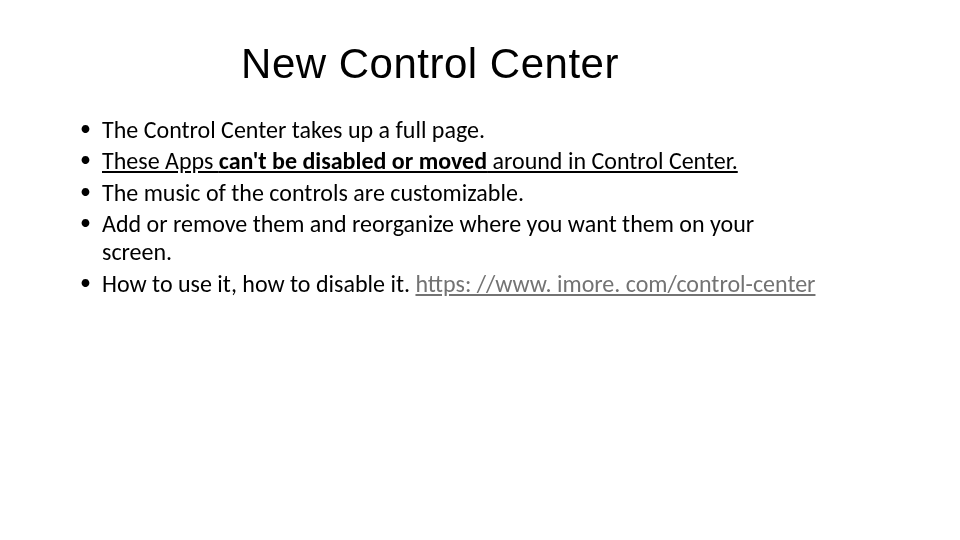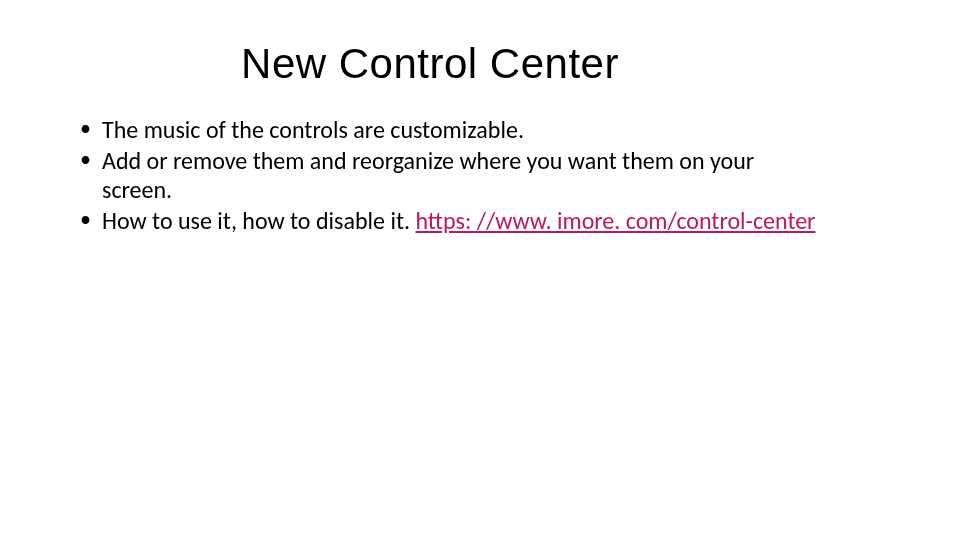--- a/index.html
+++ b/index.html
@@ -39,30 +39,34 @@
   }
   ul.bullets li::before {
     content: "•";
     position: absolute;
     left: 0;
     top: 0;
     font-size: 22px;
     line-height: 1.18;
   }
   .link {
-    color: #be185d;
+    color: #737373;
     text-decoration: underline;
   }
 </style>
 </head>
 <body>
 
 <div class="slide">
   <h1 class="title">New Control Center</h1>
 
   <ul class="bullets">
+    <li><span>The Control Center takes up a full page.</span></li>
+    <li>
+      <u><span>These Apps </span><b><span>can't be disabled or moved</span></b><span> around in Control Center.</span></u>
+    </li>
     <li><span>The music of the controls are customizable.</span></li>
     <li><span>Add or remove them and reorganize where you want them on your screen.</span></li>
     <li>
       <span>How to use it, how to disable it. </span><span class="link">https: //www. imore. com/control-center</span>
     </li>
   </ul>
 </div>
 
 </body></html>

